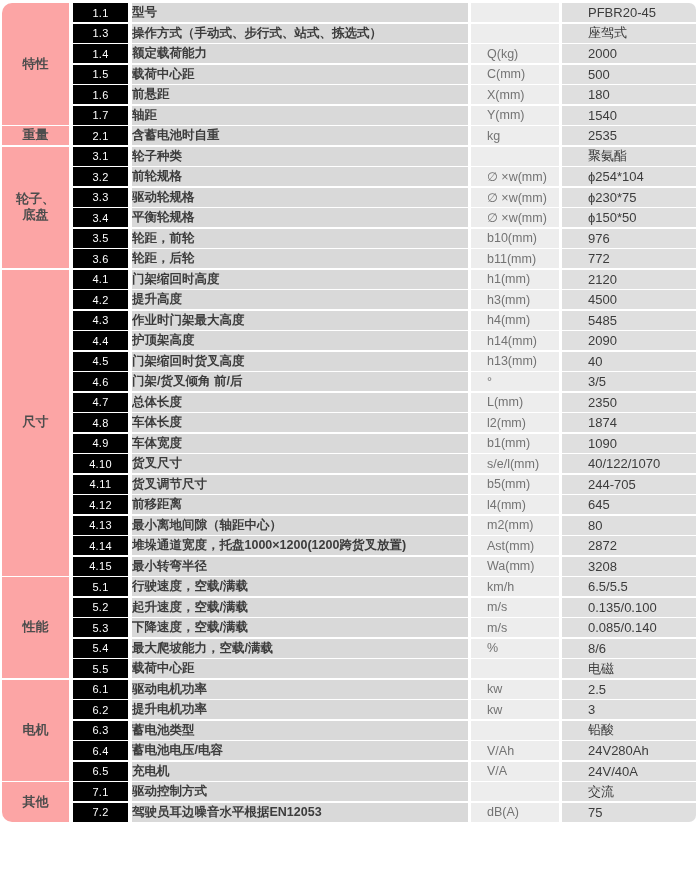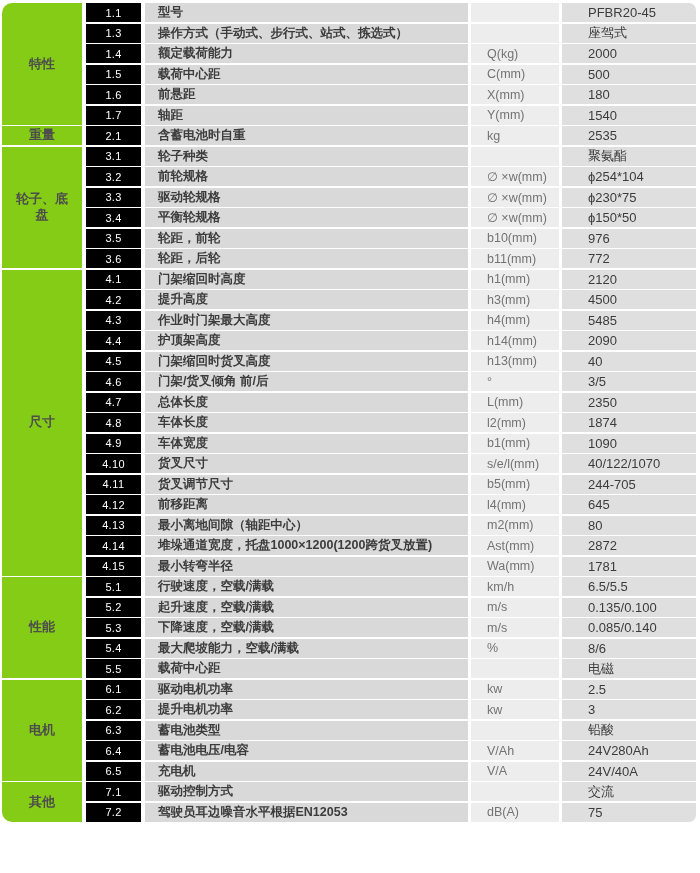--- a/index.html
+++ b/index.html
@@ -22,24 +22,24 @@
     position: absolute;
     left: 2px;
     top: 3px;
     width: 694px;
   }
   .section {
     display: flex;
     margin-bottom: 1.5px;
   }
   .cat {
-    width: 80px;
+    width: 67px;
     box-sizing: border-box;
     padding: 0 9px;
-    background: #84cc16;
+    background: #fca5a5;
     color: #4d4d4d;
     font-size: 13px;
     font-weight: bold;
     display: flex;
     align-items: center;
     justify-content: center;
     text-align: center;
     line-height: 1.25;
     margin-right: 4px;
     flex-shrink: 0;
@@ -69,21 +69,20 @@
   }
   .desc {
     flex: 1;
     min-width: 0;
     background: #d9d9d9;
     color: #3c3c3c;
     font-size: 12.5px;
     font-weight: bold;
     display: flex;
     align-items: center;
-    padding-left: 13px;
     margin-right: 3px;
     white-space: nowrap;
     overflow: hidden;
   }
   .unit {
     width: 88px;
     flex-shrink: 0;
     box-sizing: border-box;
     background: #ededed;
     color: #737373;
@@ -331,21 +330,21 @@
     <div class="num">4.14</div>
     <div class="desc">堆垛通道宽度，托盘1000×1200(1200跨货叉放置)</div>
     <div class="unit">Ast(mm)</div>
     <div class="value">2872</div>
   </div>
 
   <div class="row">
     <div class="num">4.15</div>
     <div class="desc">最小转弯半径</div>
     <div class="unit">Wa(mm)</div>
-    <div class="value">1781</div>
+    <div class="value">3208</div>
   </div>
 </div>
   </div>
 
   <div class="section">
     <div class="cat">性能</div>
     <div class="rows">
   <div class="row">
     <div class="num">5.1</div>
     <div class="desc">行驶速度，空载/满载</div>

